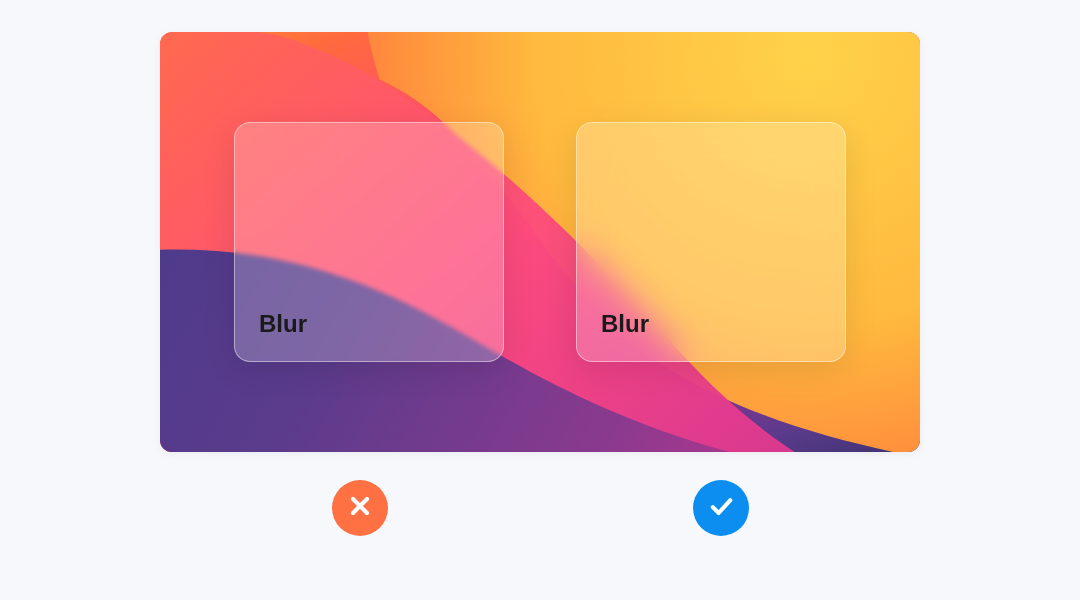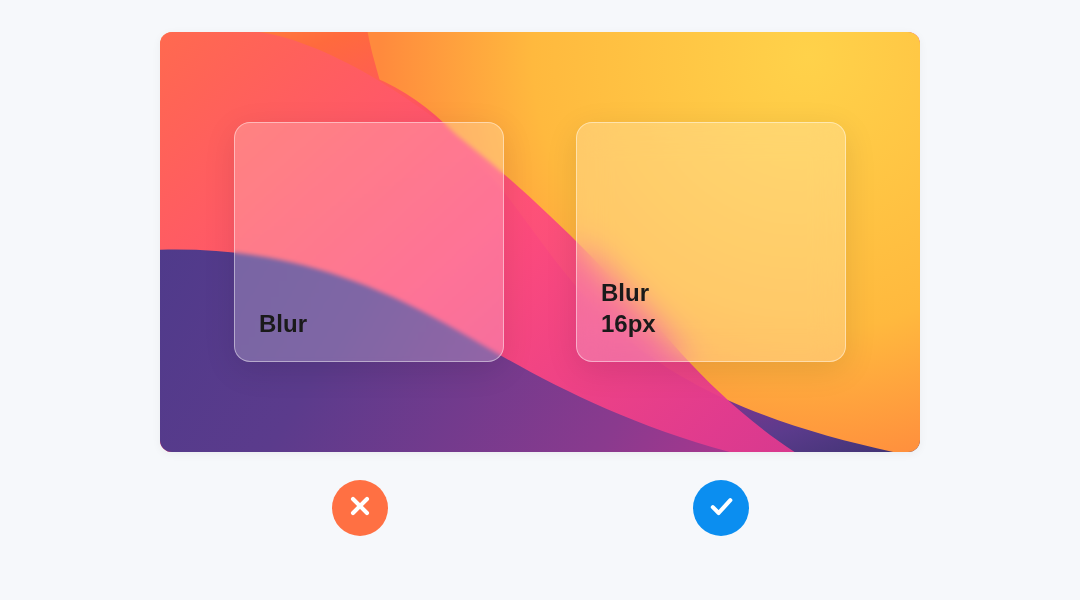--- a/index.html
+++ b/index.html
@@ -107,21 +107,20 @@
   <div class="wave-yellow"></div>
   <div class="wave-pink"></div>
   <div class="wave-purple"></div>
 
   <div class="cards">
     <div class="glass blur-low">
       <span>Blur</span>
     </div>
     <div class="glass blur-high">
       <span>Blur</span>
-      <span>16px</span>
     </div>
   </div>
 </div>
 
 <div class="badges">
   <div class="badge badge-bad">
     <span>
       <svg viewBox="0 0 24 24" fill="none" stroke="#ffffff" stroke-width="3.5" stroke-linecap="round">
         <line x1="6" y1="6" x2="18" y2="18"></line>
         <line x1="18" y1="6" x2="6" y2="18"></line>

